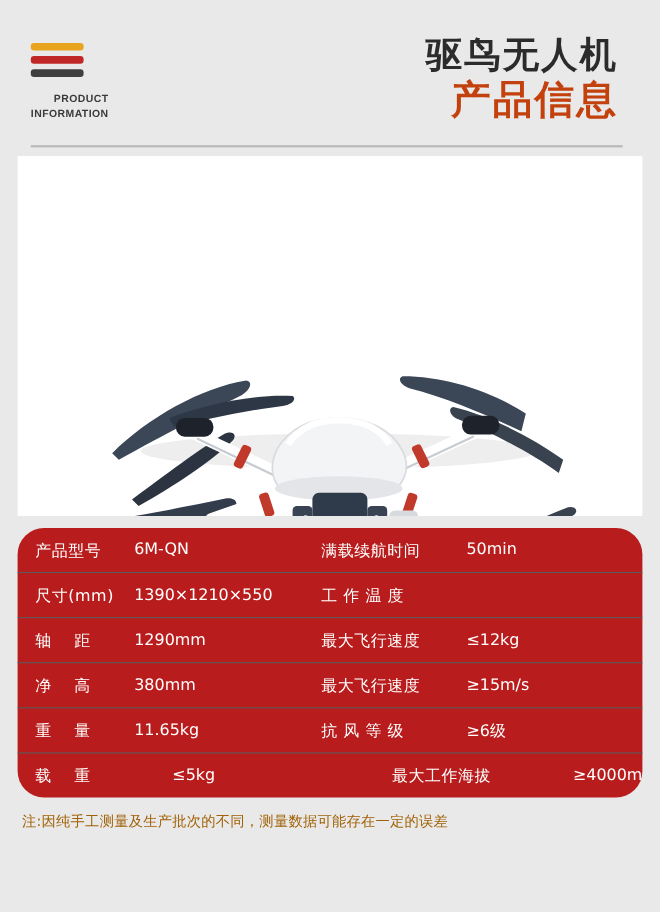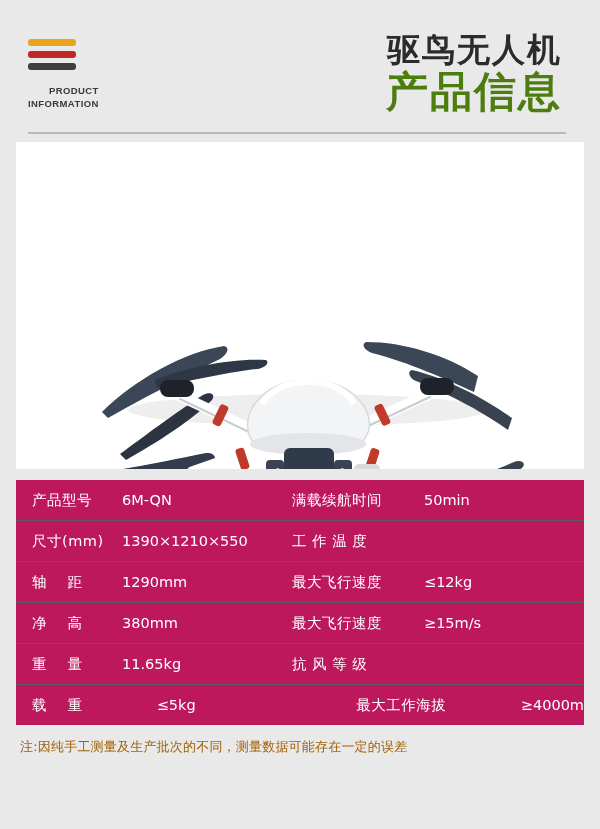--- a/index.html
+++ b/index.html
@@ -66,23 +66,23 @@
   .title-main {
     font-size: 33px;
     font-weight: 700;
     color: #2b2b2b;
     letter-spacing: 2px;
     line-height: 42px;
     font-family: "DejaVu Sans", "Liberation Sans", sans-serif;
     margin-left: 36px;
   }
   .title-sub {
-    font-size: 42px;
+    font-size: 36px;
     font-weight: 700;
-    color: #4d7c0f;
+    color: #c2410c;
     letter-spacing: 2px;
     line-height: 42px;
     font-family: "DejaVu Sans", "Liberation Sans", sans-serif;
   }
   .header-rule {
     position: absolute;
     left: 12px;
     right: 18px;
     bottom: 8px;
     height: 2px;
@@ -97,22 +97,23 @@
     overflow: hidden;
   }
   .hero-stage {
     position: absolute;
     inset: 0;
   }
 
   
   .specs {
     margin-top: 11px;
-    background: #be185d;
+    background: #b91c1c;
     color: #ffffff;
+    border-radius: 24px;
   }
   .spec-row {
     display: flex;
     align-items: stretch;
     border-bottom: 1px solid #5a5a5a;
     height: 40px;
   }
   .spec-row:last-child { border-bottom: none; gap: 40px; }
   .cell {
     display: flex;
@@ -283,20 +284,21 @@
     <div class="spec-row">
       <div class="cell c-label">净    高</div>
       <div class="cell c-value">380mm</div>
       <div class="cell c-label2">最大飞行速度</div>
       <div class="cell c-value2">≥15m/s</div>
     </div>
     <div class="spec-row">
       <div class="cell c-label">重    量</div>
       <div class="cell c-value">11.65kg</div>
       <div class="cell c-label2">抗 风 等 级</div>
+      <div class="cell c-value2">≥6级</div>
     </div>
     <div class="spec-row">
       <div class="cell c-label">载    重</div>
       <div class="cell c-value">≤5kg</div>
       <div class="cell c-label2">最大工作海拔</div>
       <div class="cell c-value2">≥4000m</div>
     </div>
   </div>
 
   <div class="note">注:因纯手工测量及生产批次的不同，测量数据可能存在一定的误差</div>

